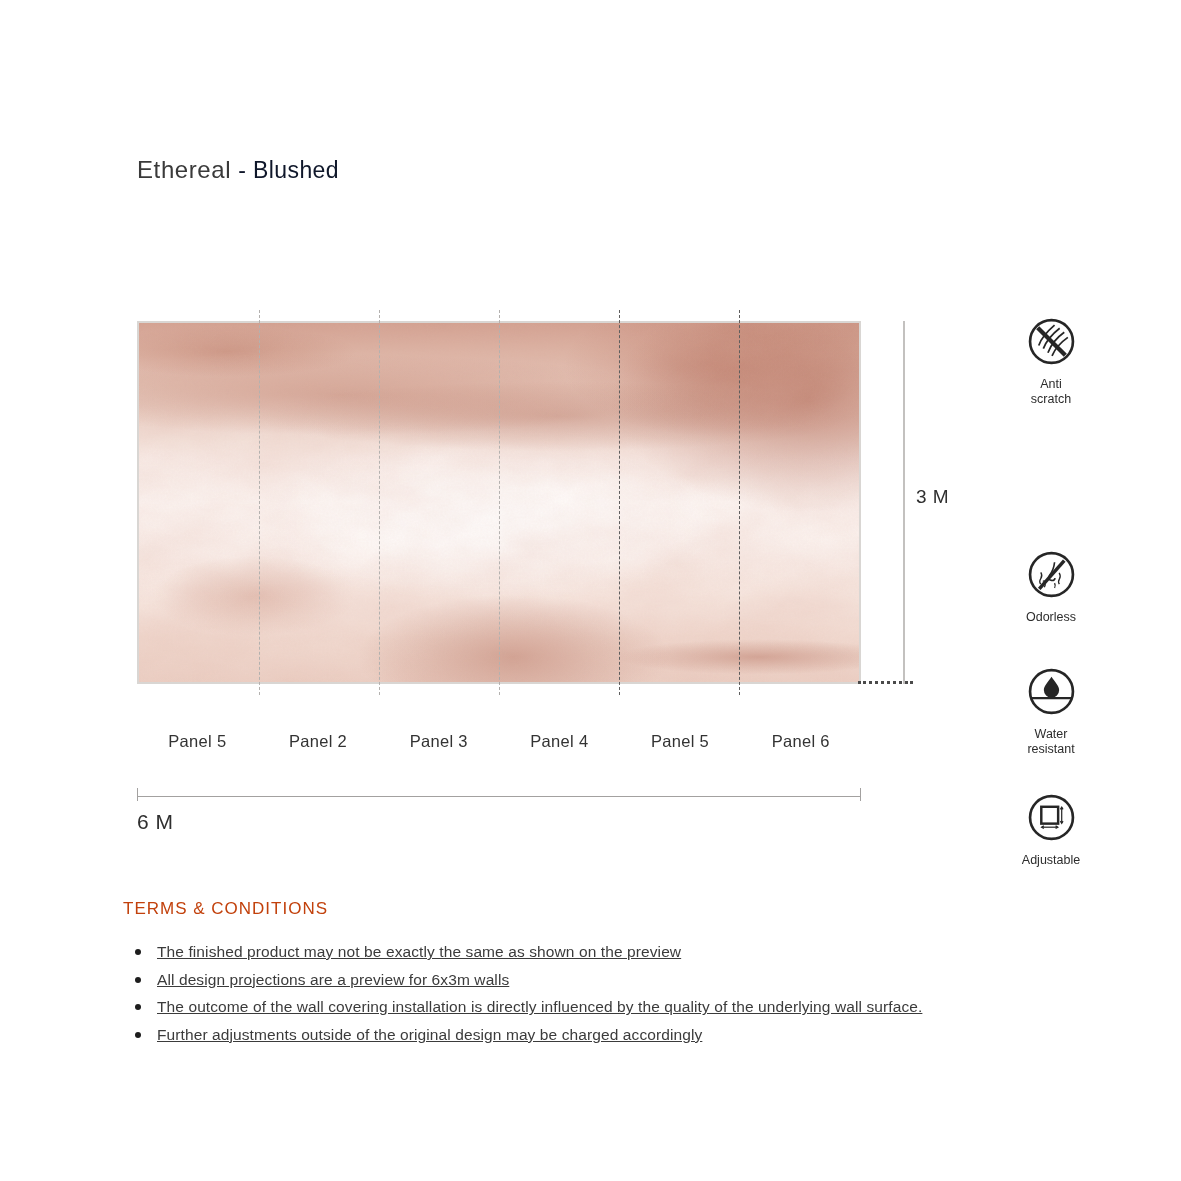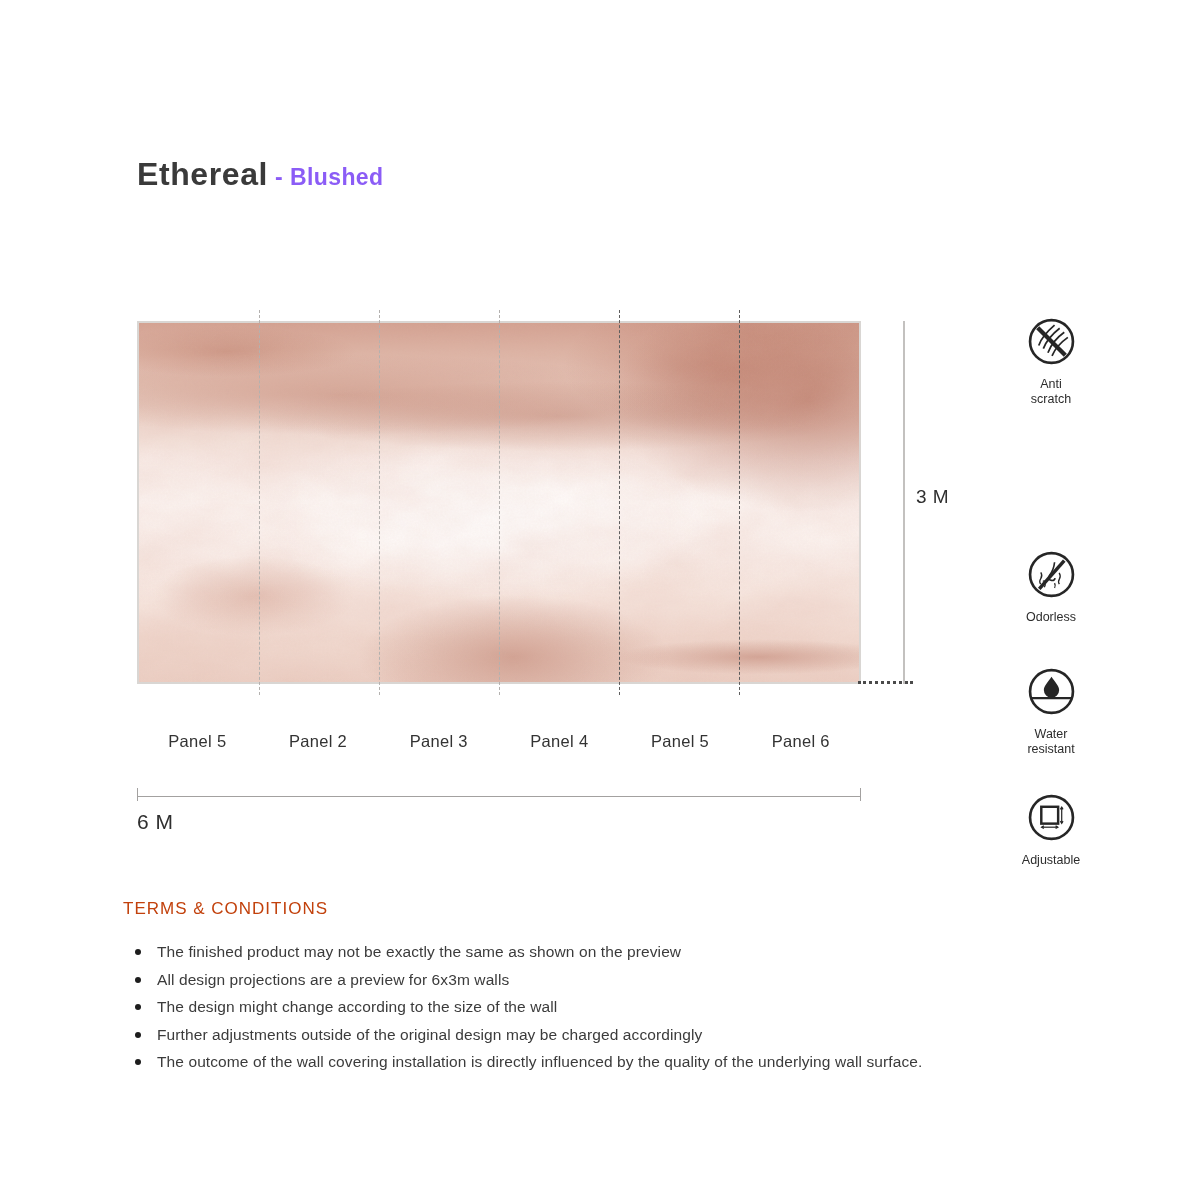--- a/index.html
+++ b/index.html
@@ -12,24 +12,24 @@
     background:#ffffff;
     overflow:hidden;
   }
 
   
   .title {
     position:absolute; left:137px; top:156px;
     white-space:nowrap;
   }
   .title .t-bold {
-    font-size:32px; font-weight:bold; letter-spacing:0.6px; color:#3a3a3a;
+    font-size:24px; font-weight:normal; letter-spacing:0.6px; color:#3a3a3a;
   }
   .title .t-rest {
-    font-size:23px; font-weight:700; letter-spacing:0.4px; color:#8b5cf6;
+    font-size:23px; font-weight:400; letter-spacing:0.4px; color:#0f172a;
     margin-left:7px;
   }
 
   
   .wallpaper {
     position:absolute; left:137px; top:321px;
     width:724px; height:363px;
     border:2px solid #d9d6d3;
     background:
       radial-gradient(38% 44% at 93% 21%, rgba(171,94,74,0.58), rgba(171,94,74,0) 72%),
@@ -108,20 +108,21 @@
   .f-adjust { top:793px; }
 
   
   .terms-heading {
     position:absolute; left:123px; top:899px;
     font-size:17px; font-weight:400; letter-spacing:1px; color:#c2410c;
   }
   .terms-list {
     position:absolute; left:133px; top:938px; width:850px;
     list-style:none;
+    text-decoration:underline;
   }
   .terms-list li {
     position:relative; padding-left:24px;
     font-size:15.5px; line-height:27.6px; color:#3b3b3b; letter-spacing:0.1px;
   }
   .terms-list li::before {
     content:""; position:absolute; left:2px; top:11px;
     width:6px; height:6px; border-radius:50%; background:#1d1d1d;
   }
 </style>
@@ -240,18 +241,17 @@
     <div class="f-label">
       <div>Adjustable</div>
       <div></div>
     </div>
   </div>
 
   <div class="terms-heading">TERMS &amp; CONDITIONS</div>
   <ul class="terms-list">
     <li>The finished product may not be exactly the same as shown on the preview</li>
     <li>All design projections are a preview for 6x3m walls</li>
-    <li>The design might change according to the size of the wall</li>
+    <li>The outcome of the wall covering installation is directly influenced by the quality of the underlying wall surface.</li>
     <li>Further adjustments outside of the original design may be charged accordingly</li>
-    <li>The outcome of the wall covering installation is directly influenced by the quality of the underlying wall surface.</li>
   </ul>
 
 </div>
 
 </body></html>

